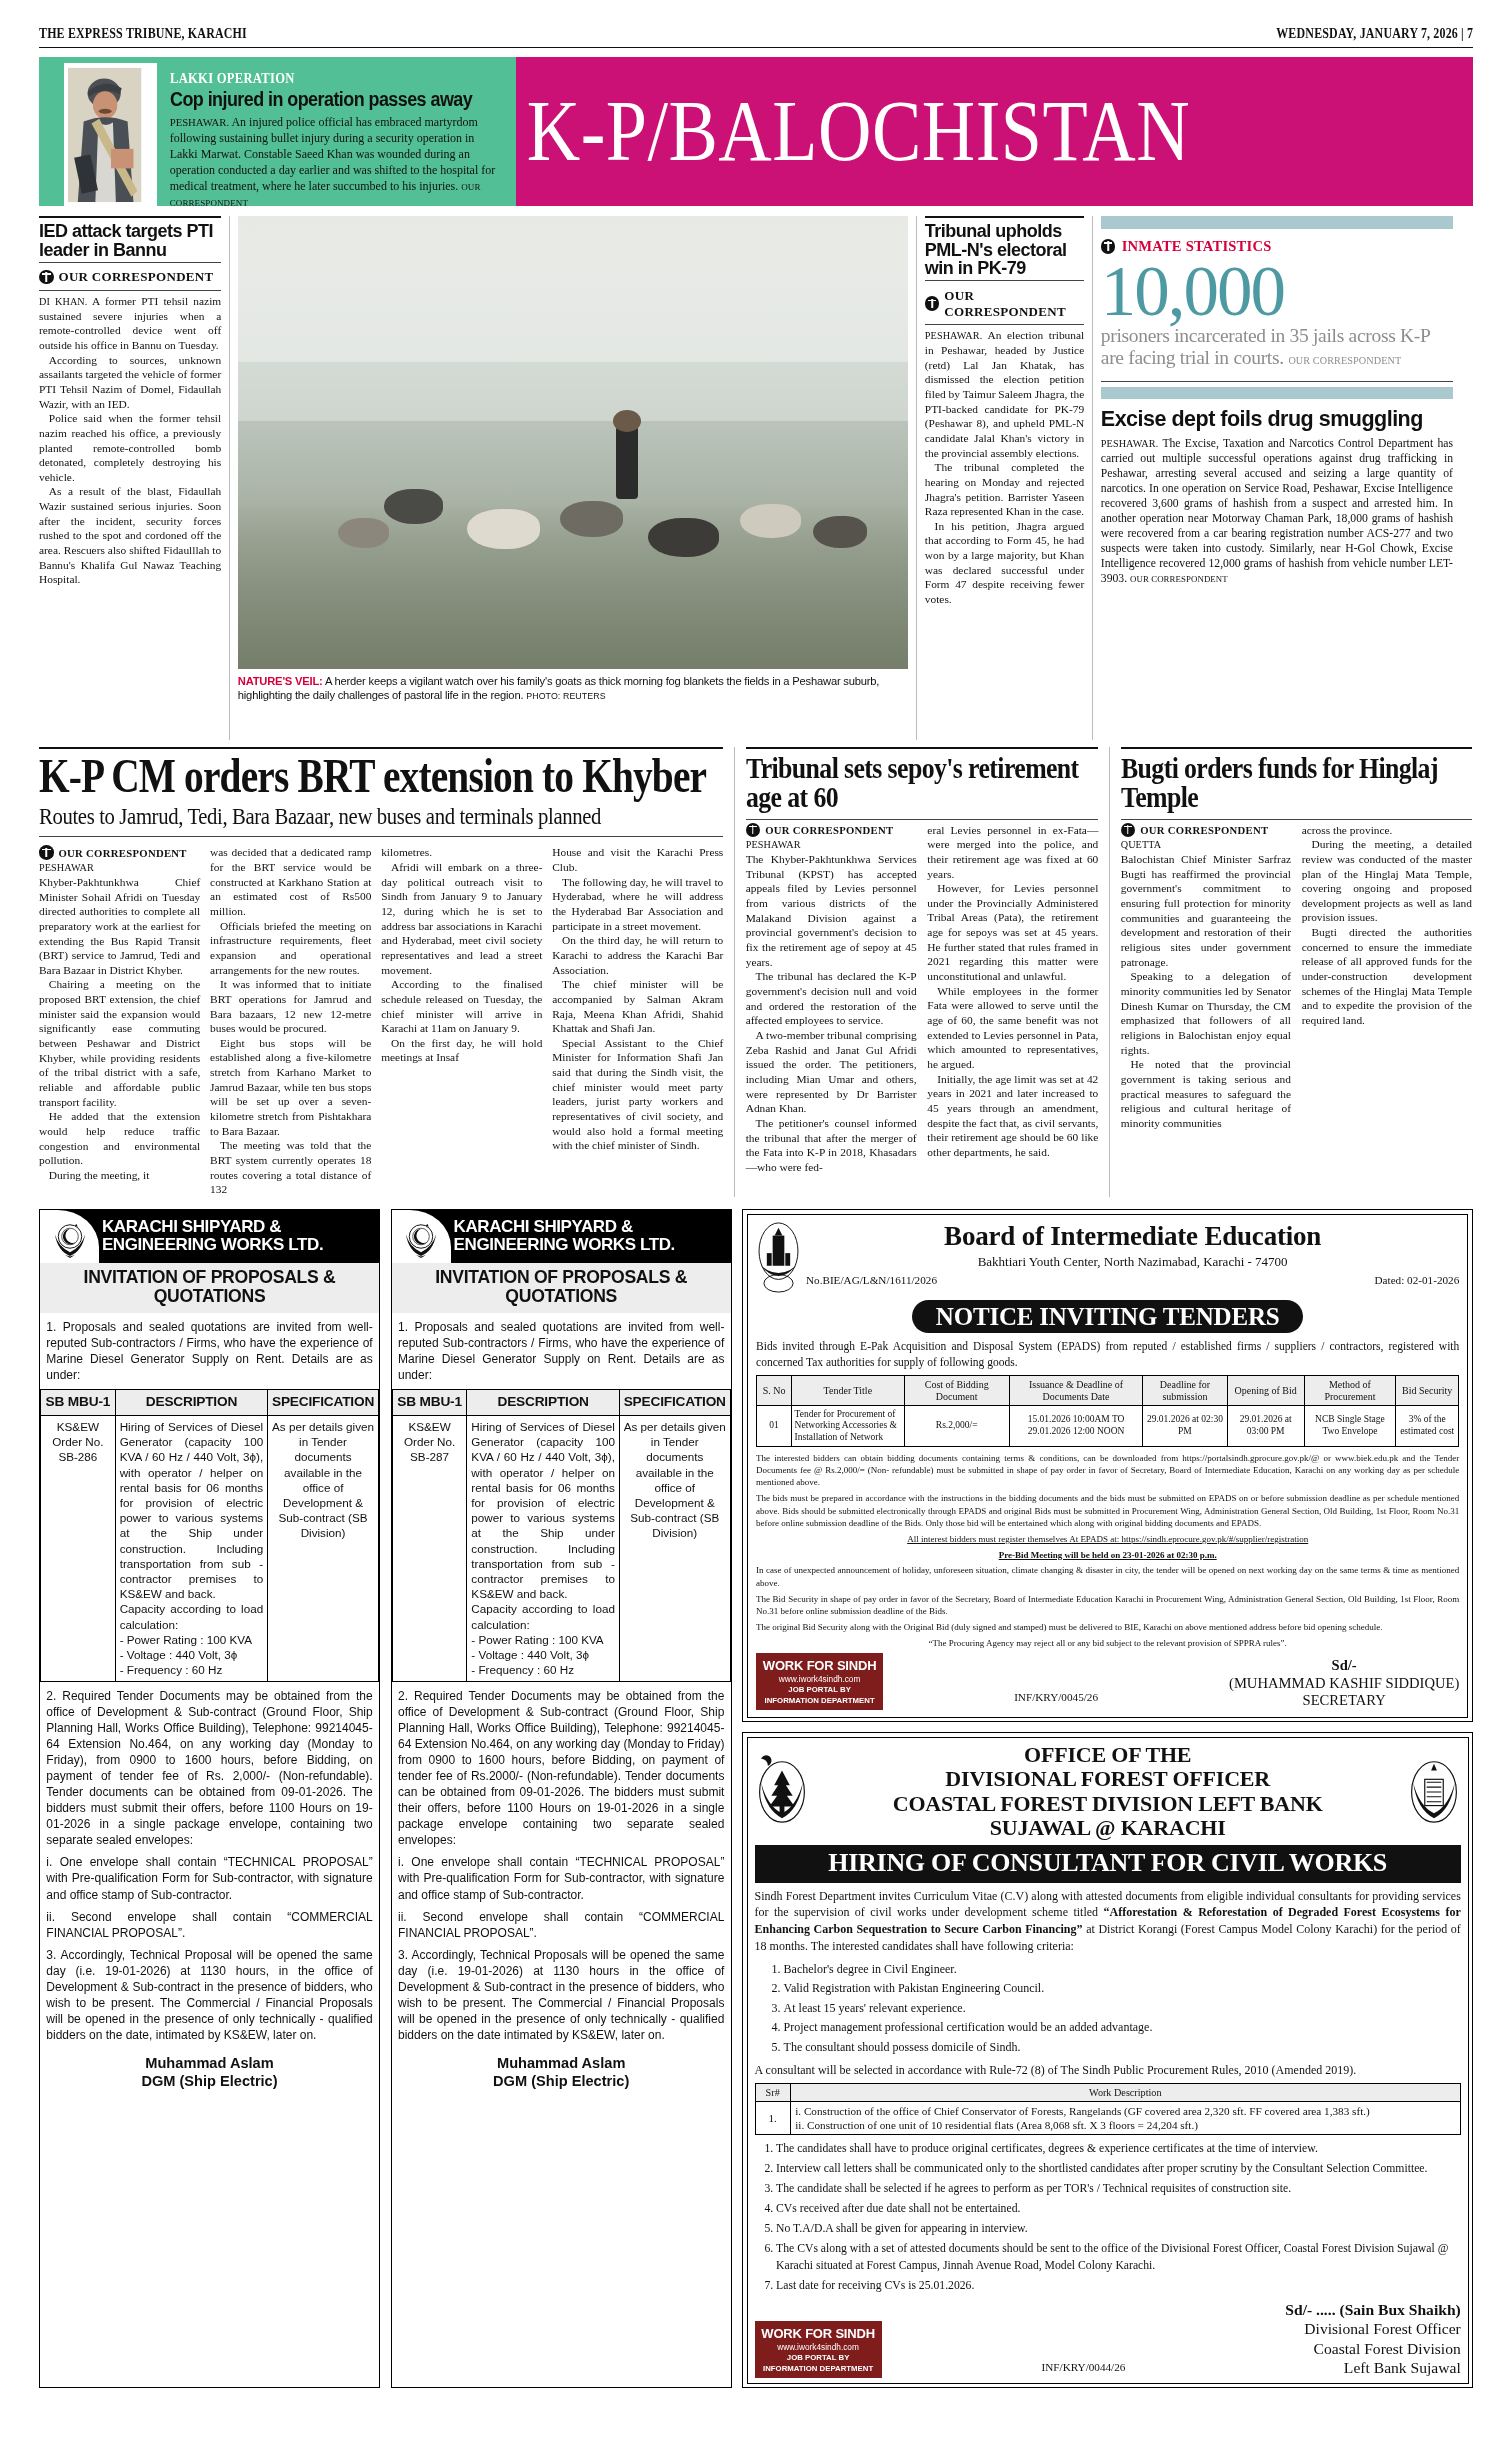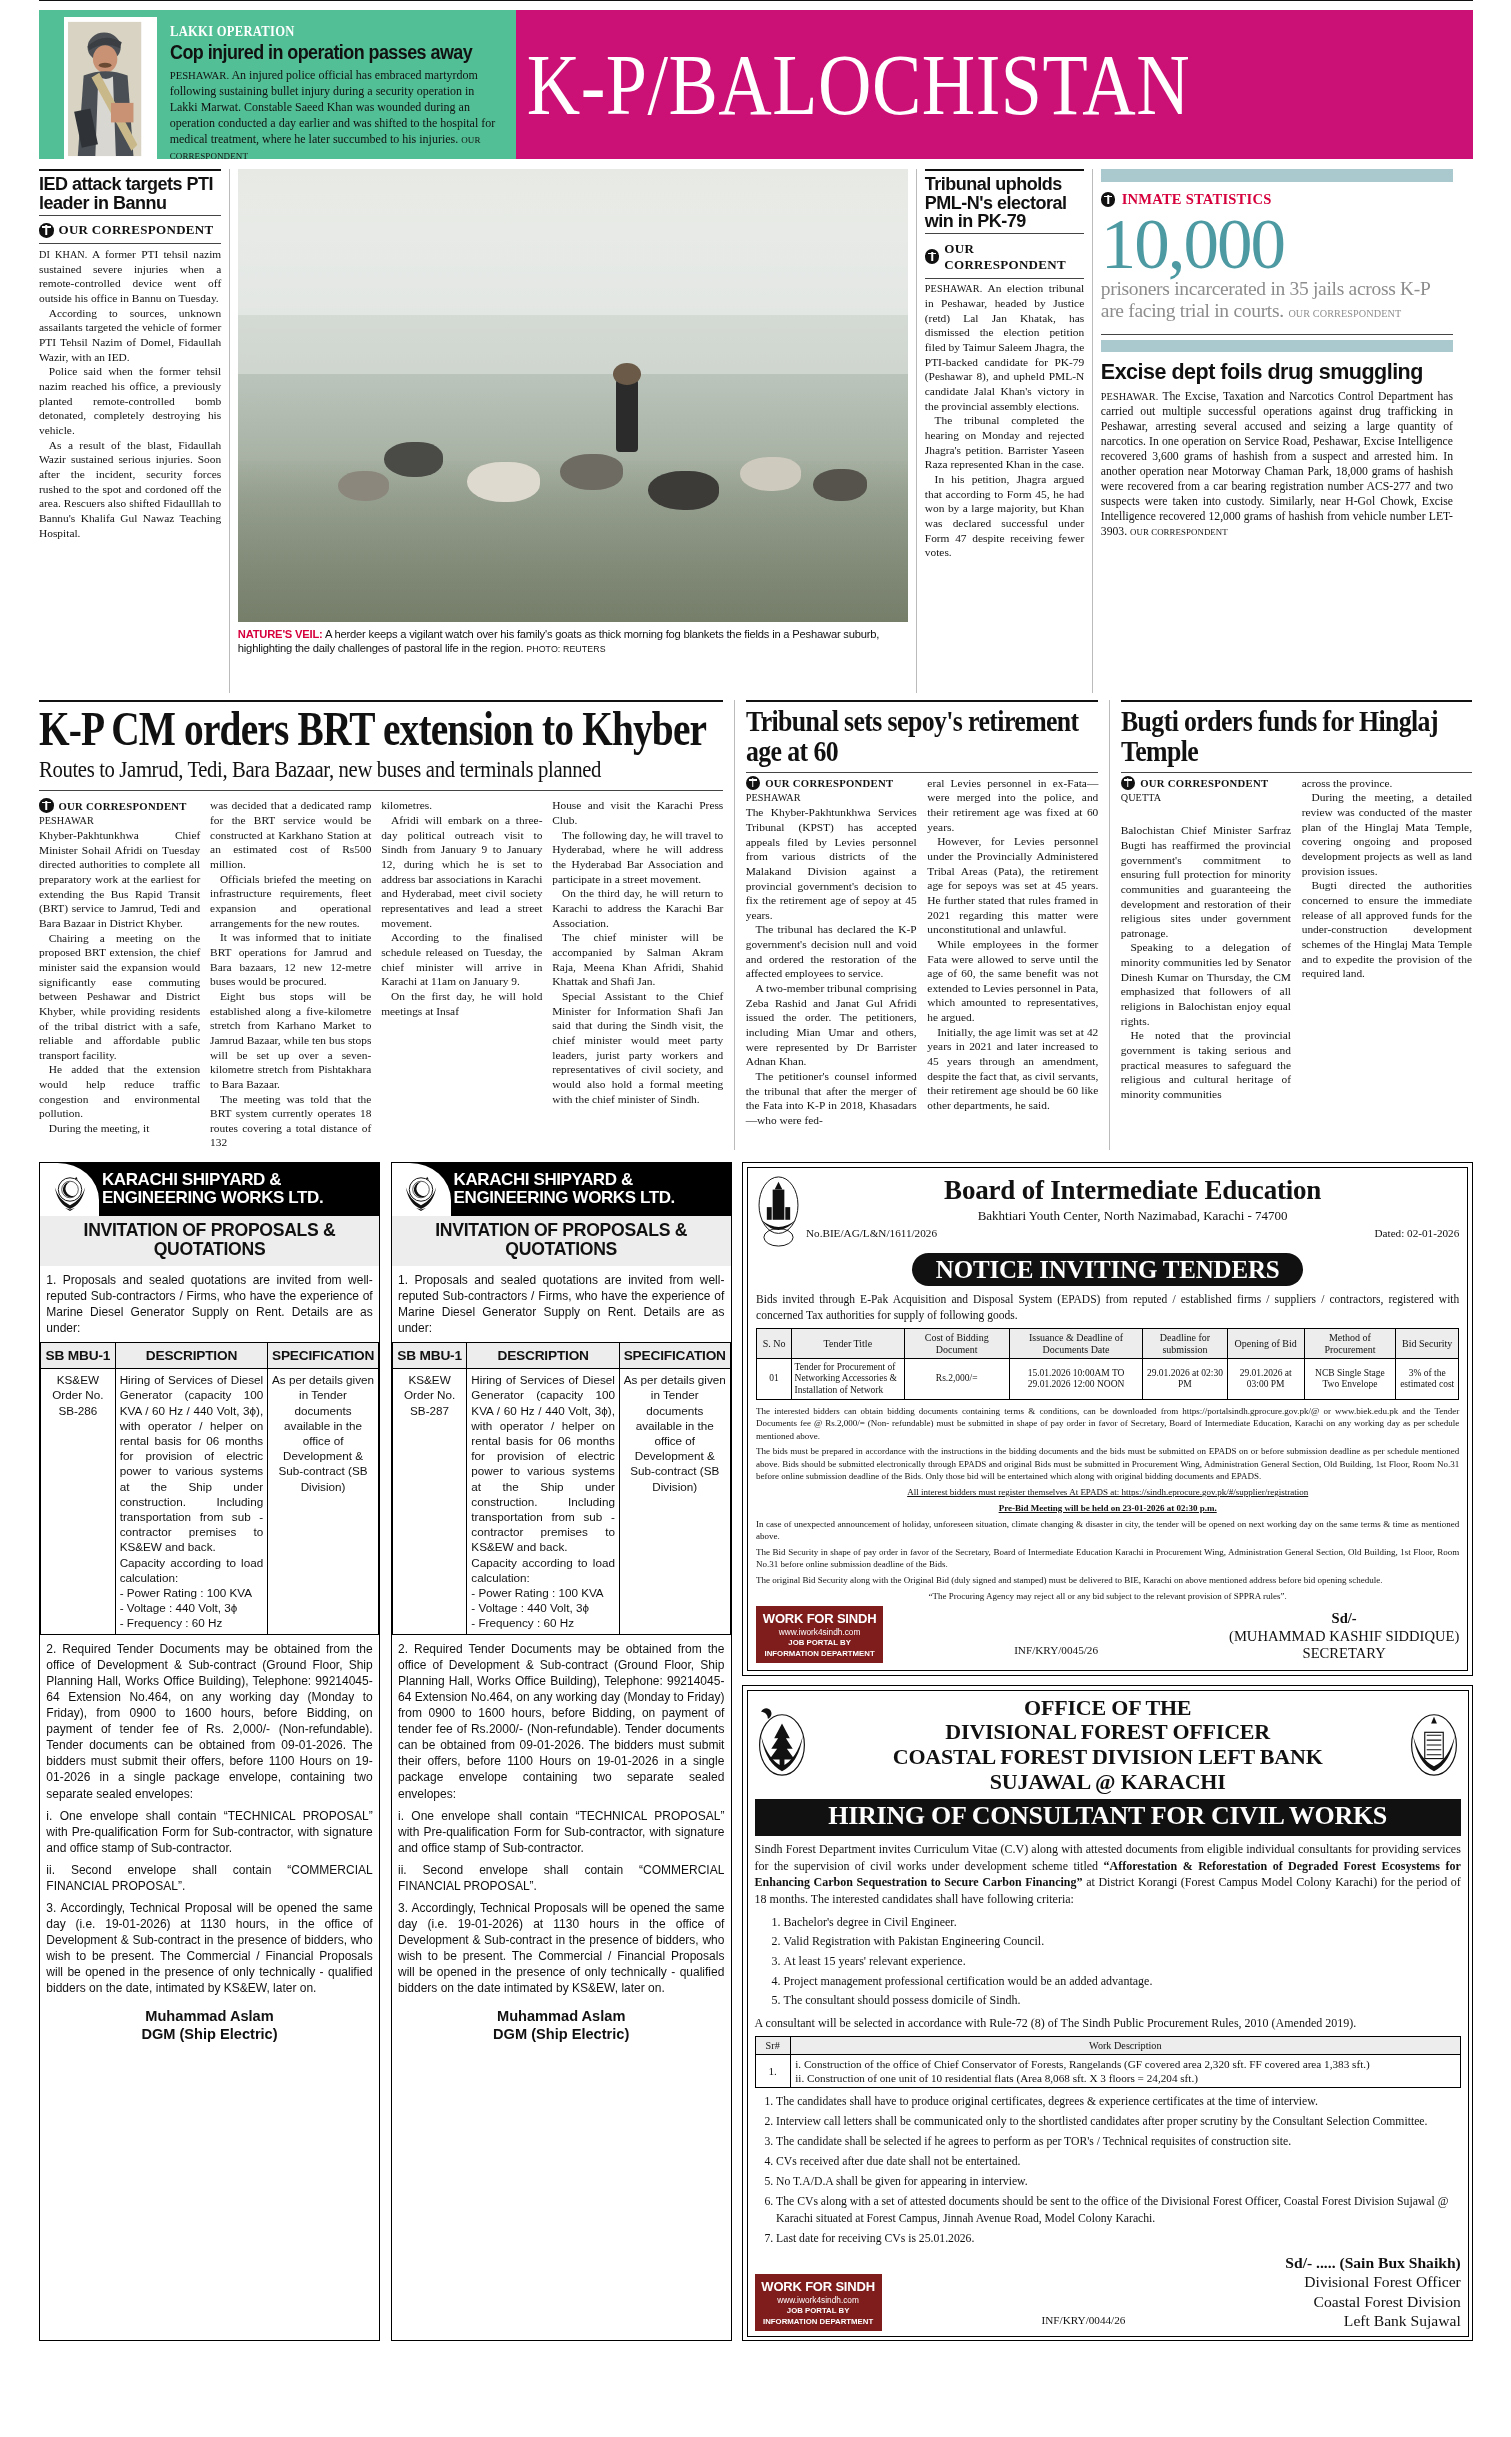--- a/index.html
+++ b/index.html
@@ -168,20 +168,24 @@
   table.ft th{background:#ededed;font-weight:400;text-align:center;font-size:10.2px;}
   .fo-num{font-size:11.7px;line-height:1.5;}
   .fo-num li{margin-bottom:2.4px;}
   .sig-r{text-align:right;font-size:15.6px;line-height:1.25;}
 </style>
 </head>
 <body>
 
 <div class="page">
 
+  <div class="folio">
+    <div class="folio-left">THE EXPRESS TRIBUNE, KARACHI</div>
+    <div class="folio-right">WEDNESDAY, JANUARY 7, 2026  |  7</div>
+  </div>
   <div class="folio-rule"></div>
 
   <div class="masthead">
     <div class="mast-green">
       <div class="mast-photo">
         <svg viewBox="0 0 190 291" width="93" height="142" aria-hidden="true">
           <rect width="190" height="291" fill="#ffffff"></rect>
           <rect x="8" y="10" width="150" height="275" fill="#d8d3c2"></rect>
           <ellipse cx="82" cy="62" rx="34" ry="30" fill="#4c5055"></ellipse>
           <path d="M48 60 q34 -30 70 -8 l-4 12 q-32 -16 -62 4z" fill="#3b3f43"></path>
@@ -366,21 +370,21 @@
     <div class="vrule" style="width:363px;padding:0 0 0 10.7px;">
       <div class="hr-thick"></div>
       <div class="h-mid">Bugti orders funds for Hinglaj Temple</div>
       <div class="hr-thin" style="margin-top:6.8px;"></div>
       <div style="display:flex;gap:10.7px;margin-top:2.9px;">
         <div style="width:50%;">
           <div class="byline" style="padding-top:0">
             <span class="tlogo"></span>
             <span class="byname" style="font-size:10.7px">OUR CORRESPONDENT</span>
           </div>
-          <div class="dateline" style="margin-bottom:20px">QUETTA</div>
+          <div class="dateline" style="margin-bottom:2px">QUETTA</div>
           <div class="bodytxt">
             <p style="text-indent:0">Balochistan Chief Minister Sarfraz Bugti has reaffirmed the provincial government's commitment to ensuring full protection for minority communities and guaranteeing the development and restoration of their religious sites under government patronage.</p>
             <p>Speaking to a delegation of minority communities led by Senator Dinesh Kumar on Thursday, the CM emphasized that followers of all religions in Balochistan enjoy equal rights.</p>
             <p>He noted that the provincial government is taking serious and practical measures to safeguard the religious and cultural heritage of minority communities</p>
           </div>
         </div>
         <div style="width:50%;">
           <div class="bodytxt">
             <p style="text-indent:0">across the province.</p>
             <p>During the meeting, a detailed review was conducted of the master plan of the Hinglaj Mata Temple, covering ongoing and proposed development projects as well as land provision issues.</p>

